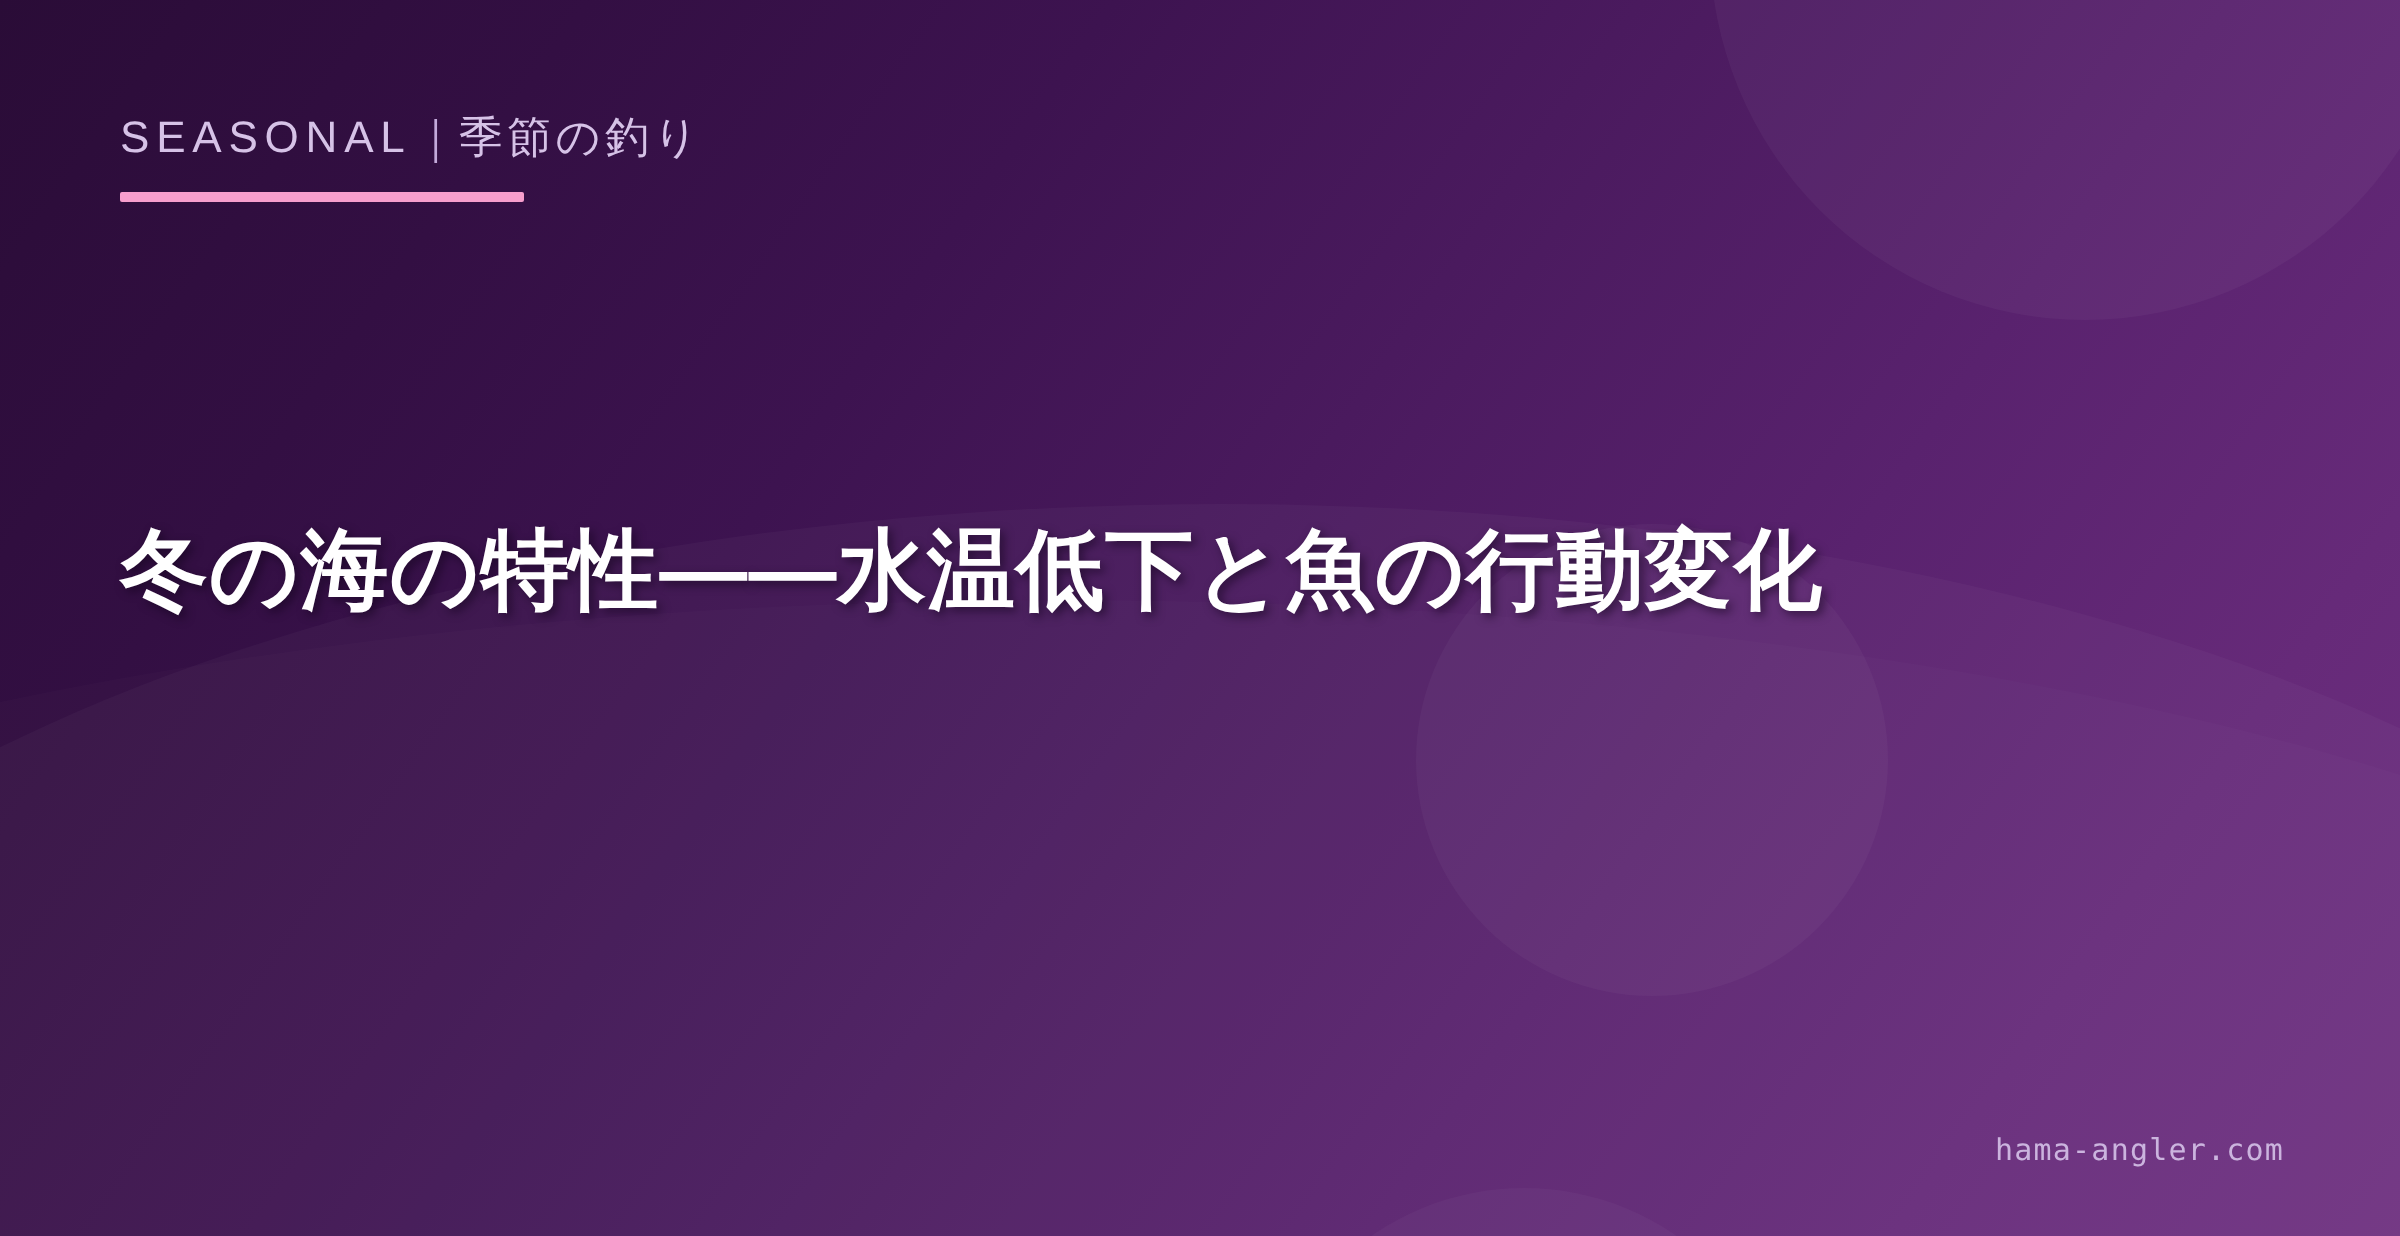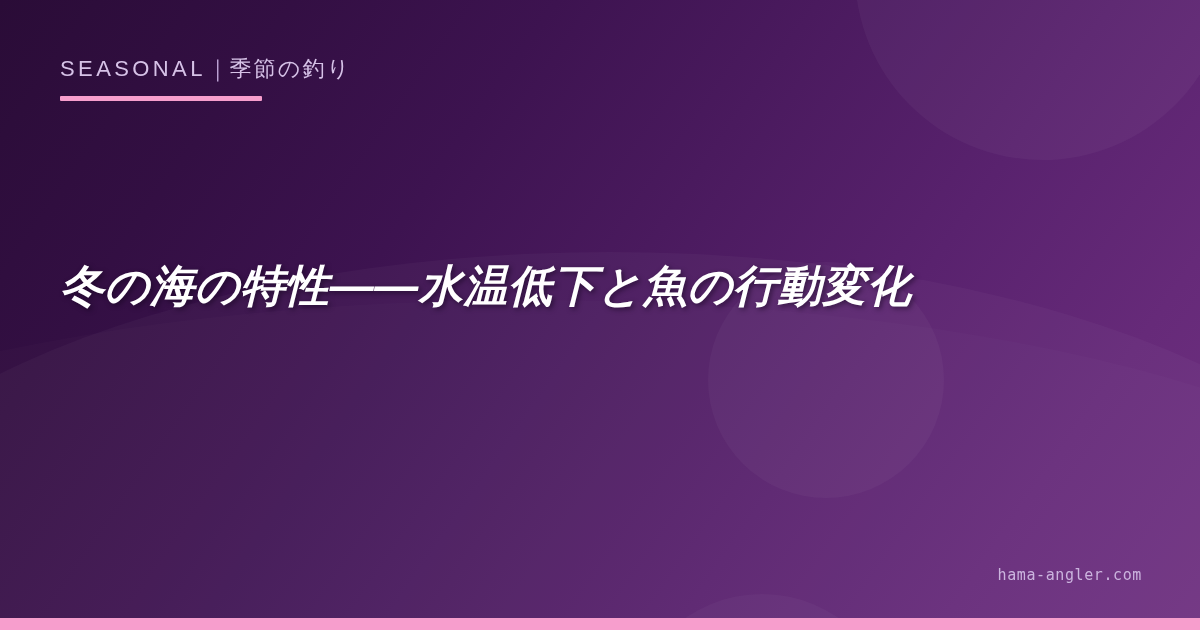--- a/index.html
+++ b/index.html
@@ -117,21 +117,20 @@
     left: 60px;
     top: 255px;
     width: 1080px;
     margin: 0;
     font-size: 44px;
     font-weight: 700;
     line-height: 1.42;
     color: #ffffff;
     letter-spacing: 0.6px;
     text-shadow: 2px 2px 5px rgba(16, 3, 26, 0.55);
-    font-style: italic;
   }
 
   .footer-url {
     position: absolute;
     right: 58px;
     bottom: 46px;
     font-family: "DejaVu Sans Mono", "Liberation Mono", monospace;
     font-size: 15px;
     letter-spacing: 0.6px;
     color: #cbb4de;

